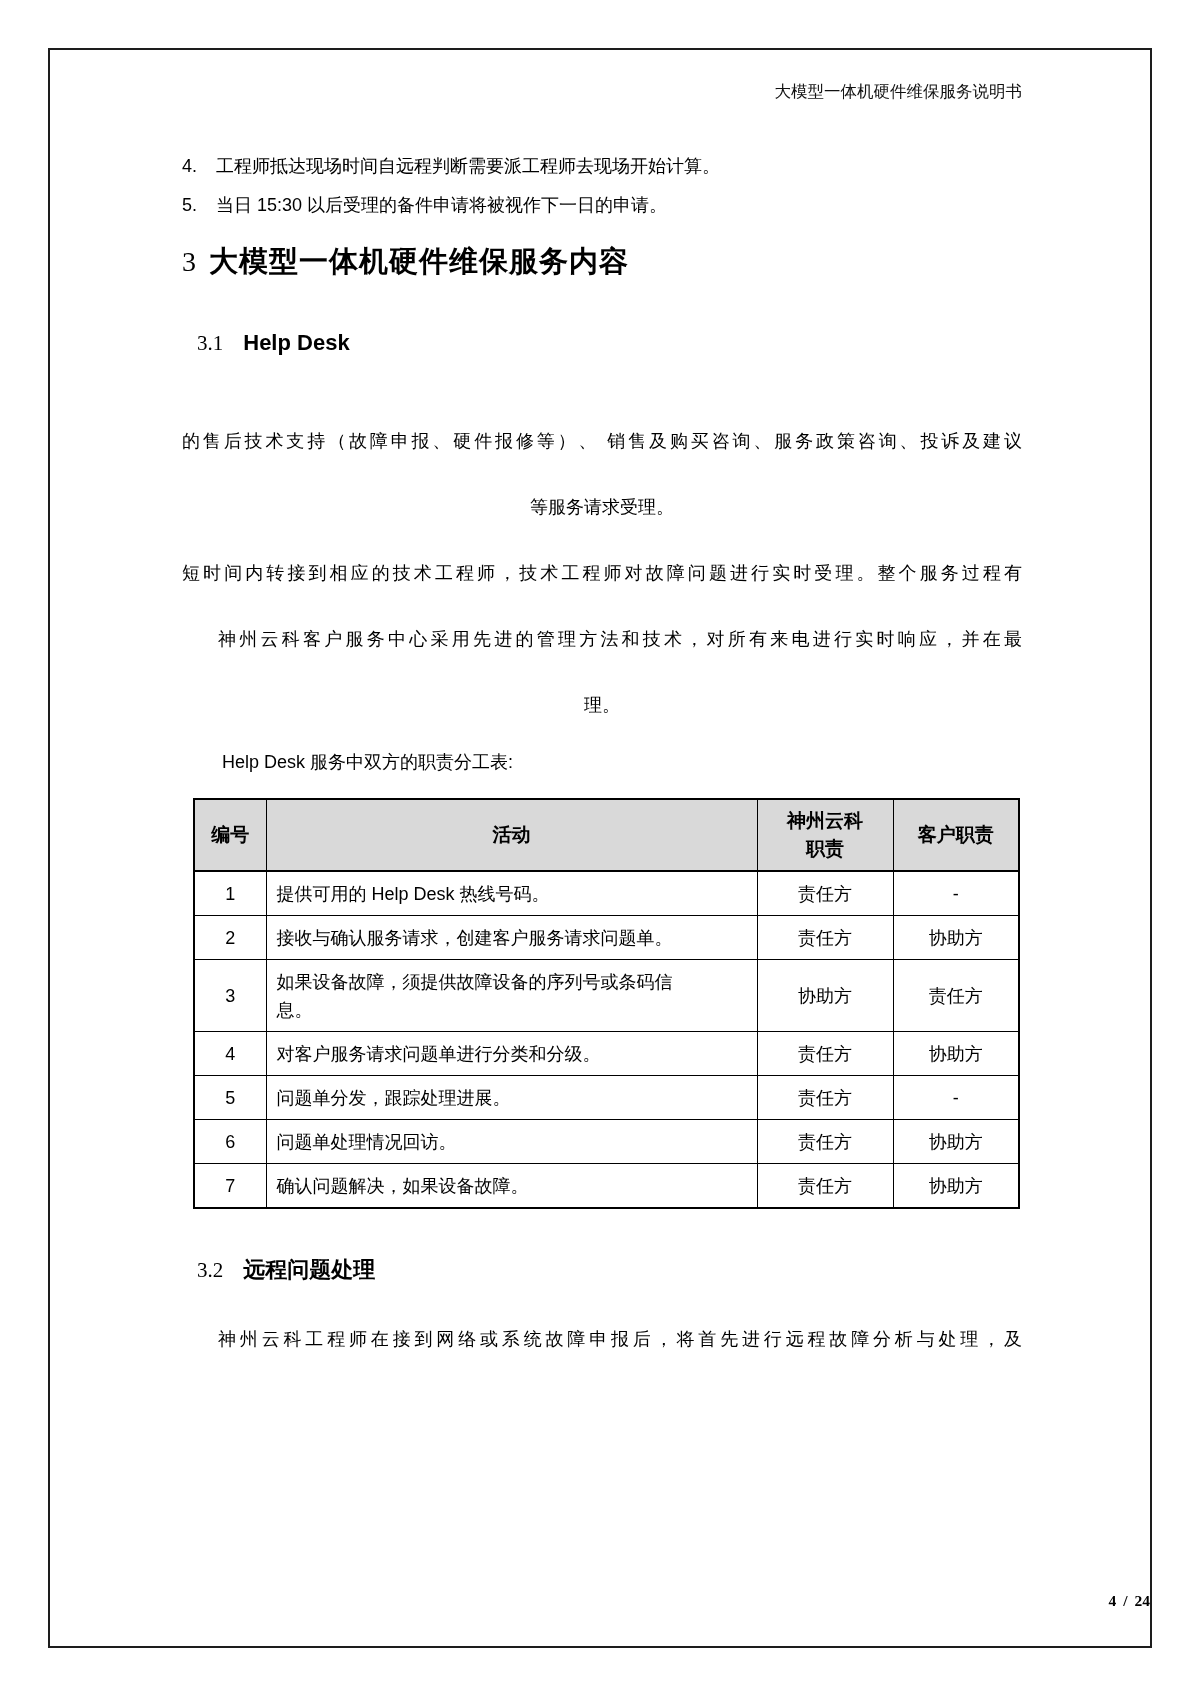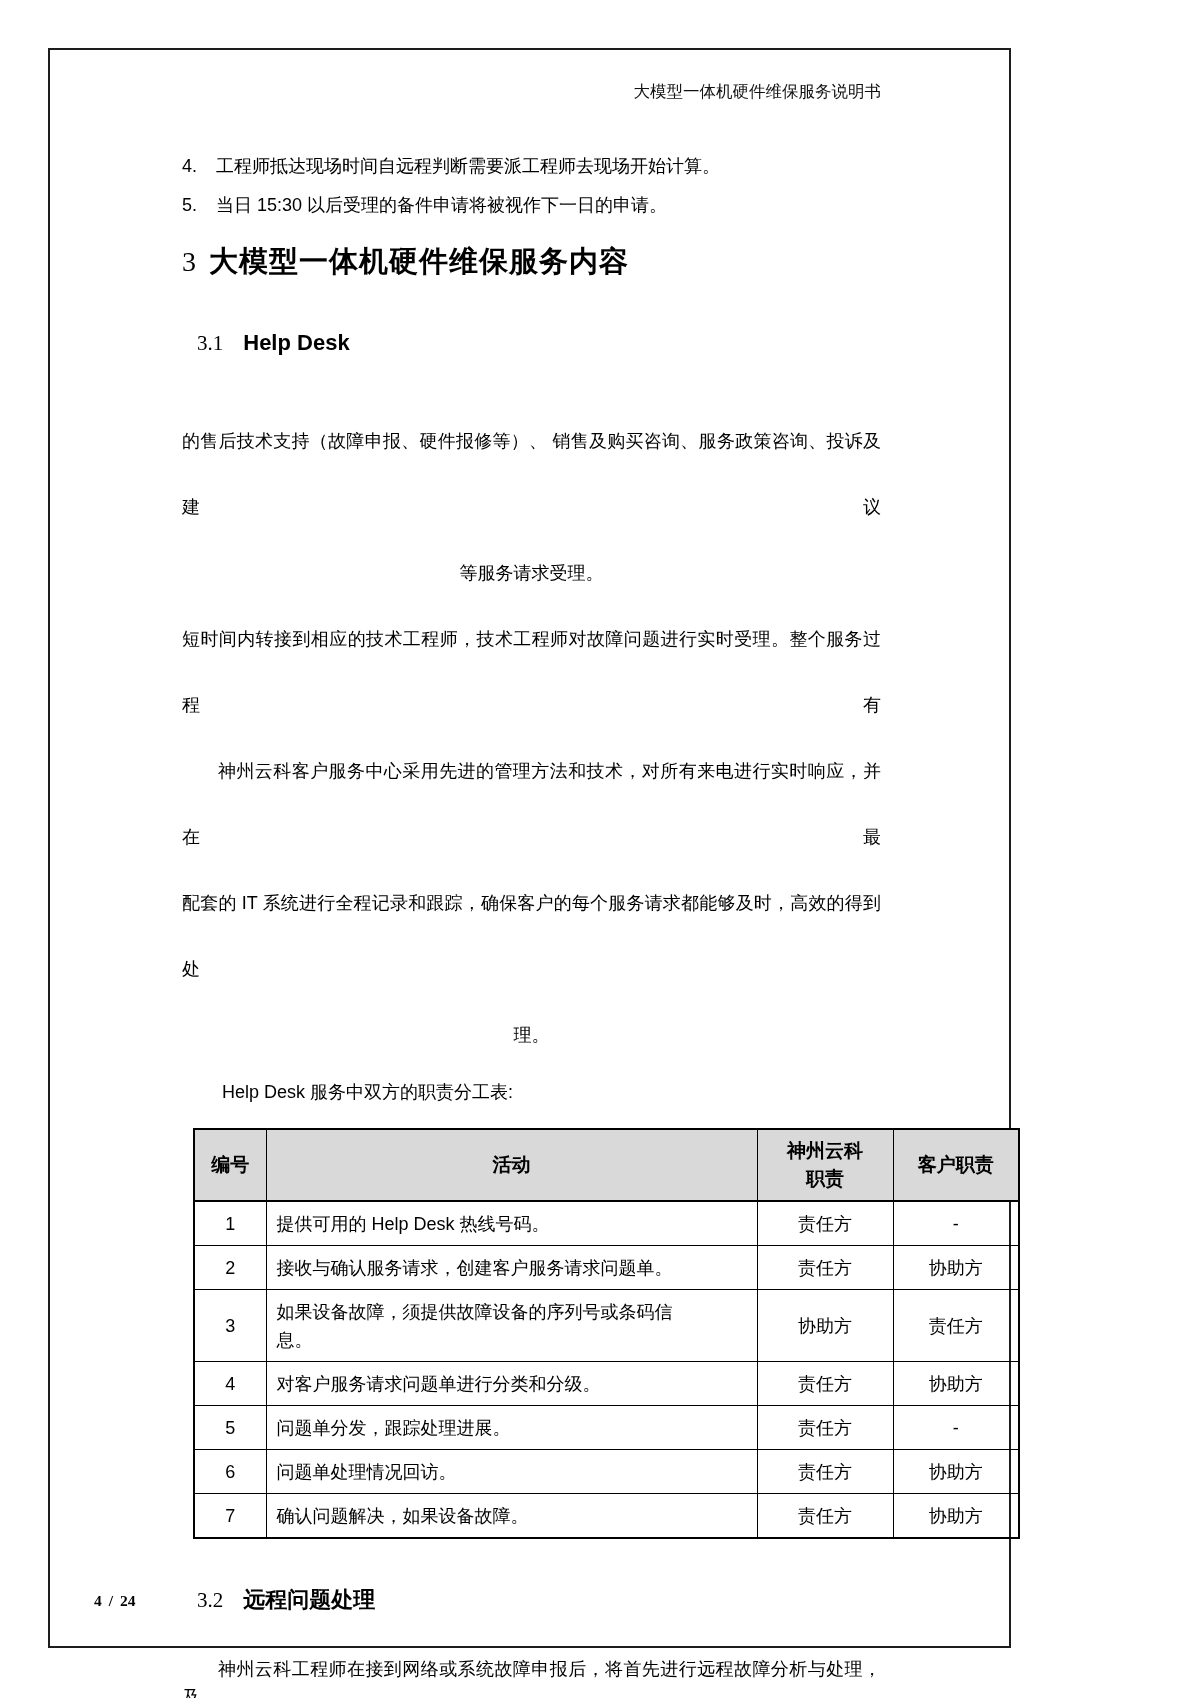--- a/index.html
+++ b/index.html
@@ -2,21 +2,21 @@
 <html><head>
 <meta charset="utf-8">
 <style>
   html,body{margin:0;padding:0;}
   body{
     width:1200px;height:1698px;position:relative;background:#ffffff;
     font-family:"Liberation Sans","DejaVu Sans",sans-serif;color:#000;
     overflow:hidden;
   }
   .frame{
-    position:absolute;left:48px;top:48px;width:963px;height:1600px;
+    position:absolute;left:48px;top:48px;width:1104px;height:1600px;
     border:2px solid #1d1d1d;box-sizing:border-box;
     padding:0 128px 0 132px;
   }
   .doc-header{
     margin-top:32px;text-align:right;
     font-family:"Liberation Serif","DejaVu Serif",serif;
     font-size:16.5px;line-height:20px;color:#111;
   }
   .num-list{margin-top:45px;}
   .list-row{display:flex;font-size:18px;line-height:39px;}
@@ -52,21 +52,21 @@
     border:1.5px solid #000;border-bottom:2px solid #000;white-space:pre-line;
   }
   table.resp td{
     line-height:28px;padding:7.5px 10px;vertical-align:middle;
     border:1.5px solid #000;
   }
   td.center{text-align:center;}
   td.activity{text-align:left;white-space:pre-line;}
   .closing{margin-top:40px;line-height:28px;}
   .page-footer{
-    position:absolute;left:0;right:0;bottom:36px;text-align:left;
+    position:absolute;left:0;right:0;bottom:36px;text-align:right;
     font-family:"Liberation Serif","DejaVu Serif",serif;
     font-weight:bold;font-size:15.5px;padding-left:44px;
   }
   .page-footer .sep{margin:0 7px;}
 </style>
 </head>
 <body>
 
 <div class="page">
   <div class="frame">
@@ -92,21 +92,20 @@
 
     <div class="section-heading">
       <span class="sec-num">3.1</span><span class="sec-title">Help Desk</span>
     </div>
 
     <div class="para-flow" id="para-flow">
         <div class="line fill">的售后技术支持（故障申报、硬件报修等）、 销售及购买咨询、服务政策咨询、投诉及建议</div>
         <div class="line">等服务请求受理。</div>
         <div class="line fill">短时间内转接到相应的技术工程师，技术工程师对故障问题进行实时受理。整个服务过程有</div>
         <div class="line indent fill">神州云科客户服务中心采用先进的管理方法和技术，对所有来电进行实时响应，并在最</div>
-        <div class="line fill">配套的 IT 系统进行全程记录和跟踪，确保客户的每个服务请求都能够及时，高效的得到处</div>
         <div class="line">理。</div>
       </div>
 
     <div class="table-intro">Help Desk 服务中双方的职责分工表:</div>
 
     <table class="resp">
       <colgroup>
         <col style="width:72px">
           <col style="width:491px">
           <col style="width:136px">

